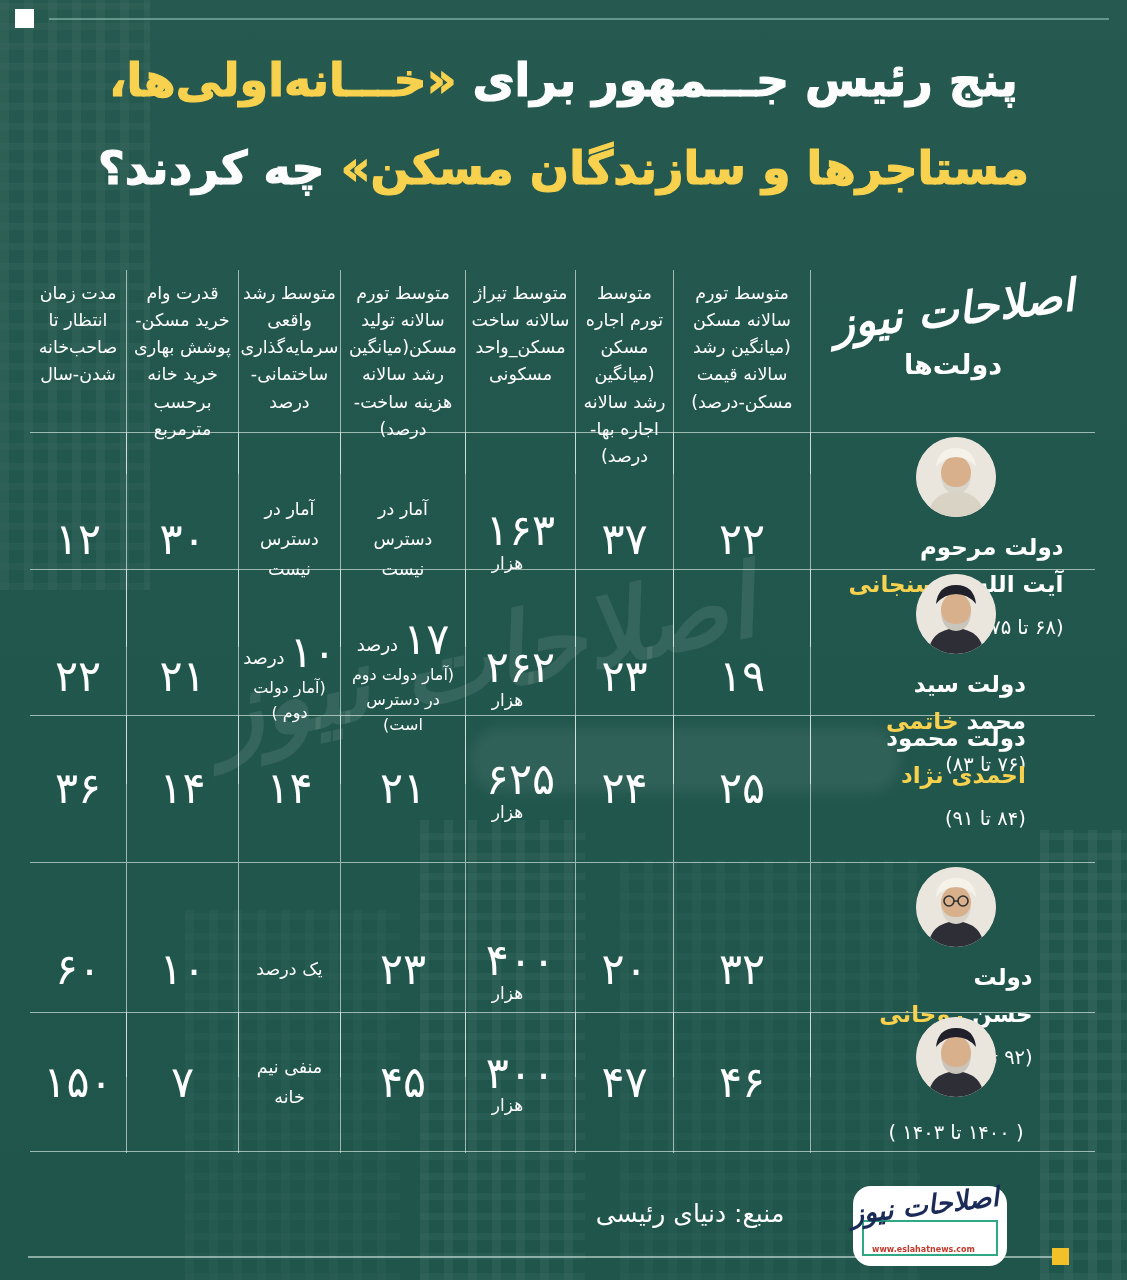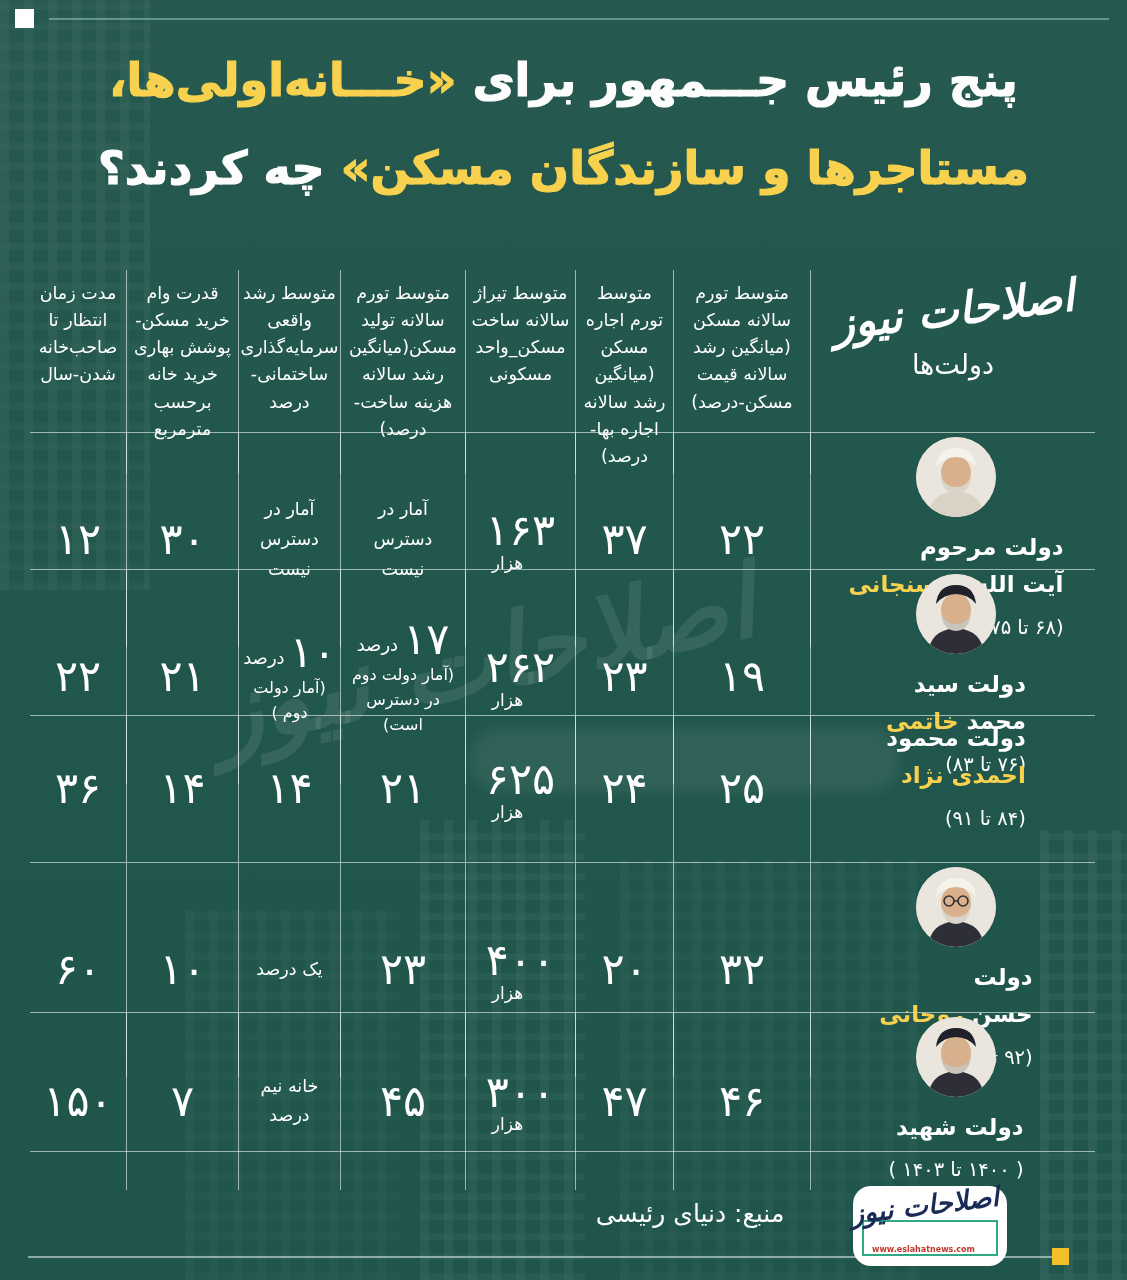--- a/index.html
+++ b/index.html
@@ -41,21 +41,21 @@
   .hrow{height:163px}
   .rh1{height:137px}.rh2{height:146px}.rh3{height:147px}.rh4{height:150px}.rh5{height:139px}
   .cell{display:flex;flex-direction:column;align-items:center;justify-content:center;text-align:center;
         padding:4px;border-inline-end:1.5px solid var(--line);min-width:0}
   .cell:last-child{border-inline-end:none}
 
   .chead{font-size:17.5px;line-height:1.55;justify-content:flex-start;padding-top:10px}
   .ghead{justify-content:flex-start;padding-top:8px}
   .brand{font-family:"DejaVu Serif",serif;font-style:italic;font-weight:bold;font-size:44px;
          letter-spacing:-1px;transform:rotate(-7deg);margin-top:6px;white-space:nowrap}
-  .govs{font-size:27px;font-weight:normal;margin-top:14px}
+  .govs{font-size:27px;font-weight:bold;margin-top:14px}
 
   .gov{flex-direction:column;justify-content:flex-start;gap:12px;text-align:start;padding-inline:2px 8px}
   .gname{display:flex;flex-direction:column;font-size:23px;font-weight:bold;line-height:1.62}
   .years{font-size:19.5px;font-weight:normal;margin-top:8px}
   .yel{color:var(--yellow)}
 
   .avatar{width:80px;height:80px;border-radius:50%;overflow:hidden;flex:0 0 auto;background:#EAE6DD;box-shadow:0 0 0 1px rgba(0,0,0,.12) inset}
   .avatar svg{width:100%;height:100%;display:block}
   .av-bgc{fill:#EAE6DD}.av-face{fill:#D8B08C}.av-robe{fill:#2E2E36}.av-beard{fill:#D9D4CA}
   .av-turban,.av-hair,.av-glasses{display:none}
@@ -359,21 +359,20 @@
               <path class="av-turban" d="M20 30 Q22 11 40 11 Q58 11 60 30 Q52 20 40 20 Q28 20 20 30 Z"></path>
               <path class="av-hair" d="M25 26 Q28 13 40 13 Q52 13 55 26 Q48 19 40 19 Q32 19 25 26 Z"></path>
               <g class="av-glasses">
                 <circle cx="33" cy="34" r="5"></circle>
                 <circle cx="47" cy="34" r="5"></circle>
                 <line x1="38" y1="34" x2="42" y2="34"></line>
               </g>
             </svg>
         </div>
         <div class="gname">
-          <div>دولت شهید</div>
           <div class="years">( ۱۴۰۰ تا ۱۴۰۳ )</div>
         </div>
       </div>
       <div class="cell stat">
           <div class="numline">
             <span class="num">۴۶</span>
           </div>
         </div>
       <div class="cell stat">
           <div class="numline">
@@ -385,21 +384,21 @@
             <span class="num">۳۰۰</span>
           </div>
           <div class="below">هزار</div>
         </div>
       <div class="cell stat">
           <div class="numline">
             <span class="num">۴۵</span>
           </div>
         </div>
       <div class="cell stat">
-          <div class="txt">خانه نیم درصد</div>
+          <div class="txt">منفی نیم خانه</div>
         </div>
       <div class="cell stat">
           <div class="numline">
             <span class="num">۷</span>
           </div>
         </div>
       <div class="cell stat">
           <div class="numline">
             <span class="num">۱۵۰</span>
           </div>

